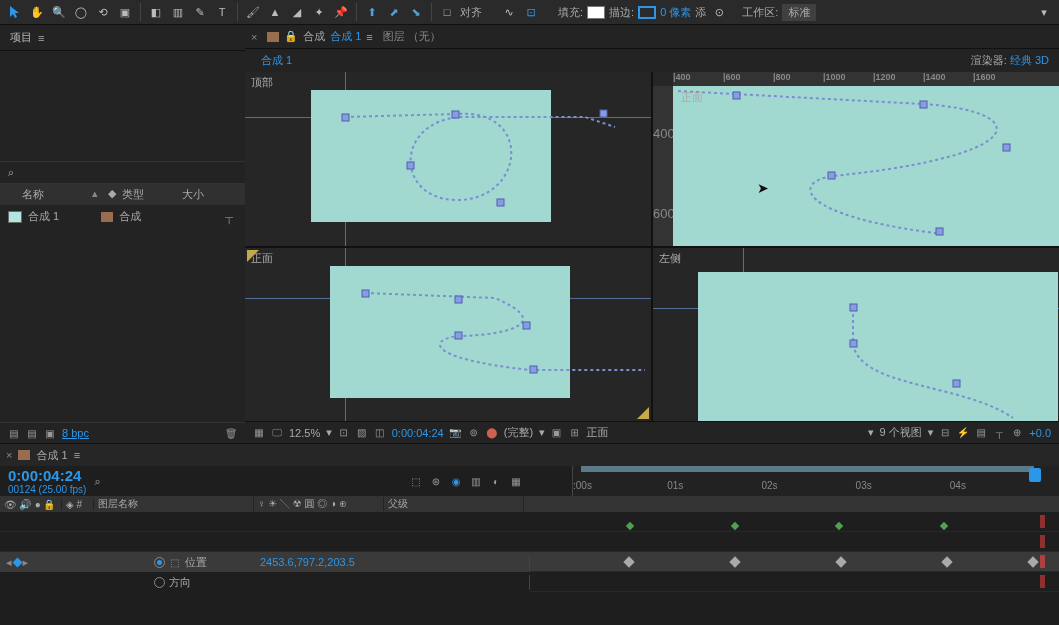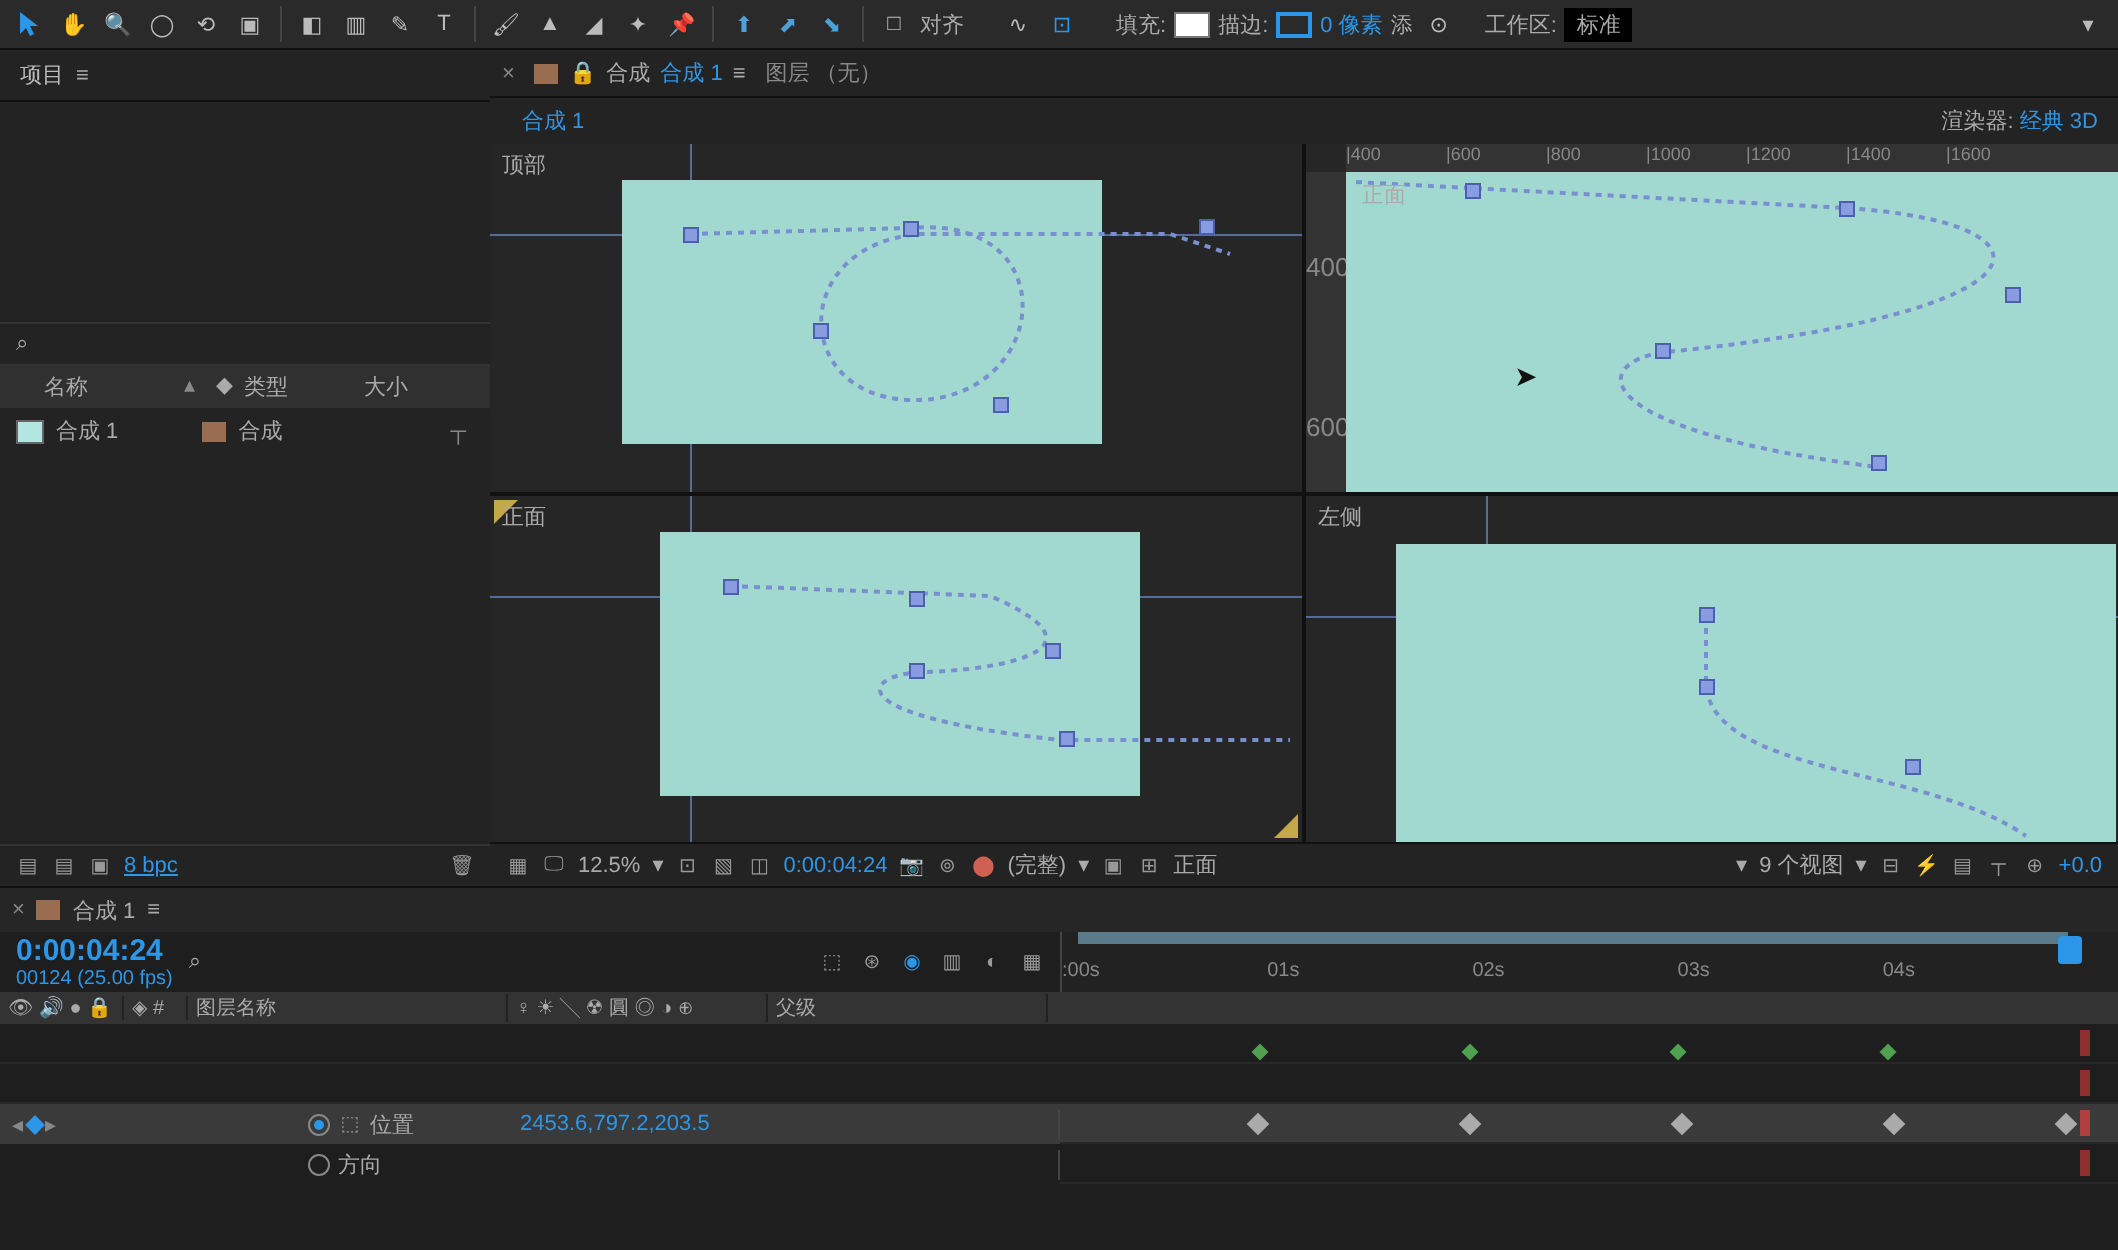--- a/index.html
+++ b/index.html
@@ -5,21 +5,21 @@
 * { margin: 0; padding: 0; box-sizing: border-box; font-family: "Microsoft YaHei", sans-serif; }
 body { background: #1a1a1a; color: #aaa; font-size: 11px; width: 1059px; height: 625px; overflow: hidden; }
 .toolbar { height: 25px; background: #2a2a2a; display: flex; align-items: center; padding: 0 6px; gap: 4px; border-bottom: 1px solid #111; }
 .tool-icon { width: 18px; height: 18px; display: flex; align-items: center; justify-content: center; color: #bbb; cursor: pointer; }
 .tool-icon.active { color: #2c97e8; }
 .tool-sep { width: 1px; height: 18px; background: #444; margin: 0 2px; }
 .tool-axis { color: #4ea0d8; }
 .fill-swatch { width: 18px; height: 13px; background: #fff; border: 1px solid #777; }
 .stroke-swatch { width: 18px; height: 13px; border: 2px solid #2c97e8; }
 .tool-text { color: #aaa; }
-.tool-combo { background: #000000; padding: 1px 6px; }
+.tool-combo { background: #404040; padding: 1px 6px; }
 .main-row { display: flex; height: 418px; justify-content: flex-end; }
 .project-panel { width: 245px; background: #232323; display: flex; flex-direction: column; }
 .panel-tab { padding: 5px 10px; background: #232323; color: #bbb; display: flex; align-items: center; gap: 6px; border-bottom: 1px solid #111; }
 .search-row { padding: 4px 8px; display: flex; align-items: center; gap: 4px; border-bottom: 1px solid #333; border-top: 1px solid #333; }
 .search-row input { background: transparent; border: none; color: #aaa; outline: none; font-size: 11px; }
 .col-header { display: flex; padding: 3px 0 3px 18px; background: #303030; border-bottom: 1px solid #222; font-size: 11px; }
 .col-header div { padding: 0 4px; }
 .project-item { display: flex; align-items: center; padding: 3px 8px; gap: 6px; }
 .comp-iconlet { width: 14px; height: 12px; background: #b3e5e3; border: 1px solid #666; }
 .project-empty { flex: 1; }
@@ -30,34 +30,34 @@
 .comp-tab { display: flex; align-items: center; gap: 5px; }
 .comp-name { color: #2c97e8; }
 .renderer-row { display: flex; align-items: center; justify-content: space-between; padding: 2px 10px; background: #232323;}
 .bc { color: #2c97e8; padding: 2px 6px; }
 .link-gray { color: #2c97e8; cursor: pointer; }
 .views4 { flex: 1; display: grid; grid-template-columns: 1fr 1fr; grid-template-rows: 1fr 1fr; gap: 2px; background: #111; }
 .view { background: #262626; position: relative; overflow: hidden; }
 .view-label { position: absolute; top: 3px; left: 6px; color: #aaa; z-index: 2; font-size: 11px; }
 .canvas { position: absolute; background: #a1d9d0; }
 .ruler-h { position: absolute; top: 0; left: 20px; right: 0; height: 14px; background: #333; color: #888; display: flex; font-size: 9px; }
-.ruler-h span { flex: 0 0 50px; }
+.ruler-h span { flex: 0 0 50px; font-weight: bold; }
 .ruler-v { position: absolute; top: 14px; left: 0; width: 20px; bottom: 0; background: #333; color: #888; font-size: 13px; display: flex; flex-direction: column; }
 .ruler-v span { flex: 0 0 40px; text-align: right; padding-right: 2px; }
 .crossh { position: absolute; background: #6a8acb; opacity: .7; }
 .crossh.h { height: 1px; left: 0; right: 0; }
 .crossh.v { width: 1px; top: 0; bottom: 0; }
 .comp-footer { display: flex; align-items: center; gap: 6px; padding: 3px 8px; background: #232323; border-top: 1px solid #111; }
 .timeline-panel { height: 182px; background: #1e1e1e; border-top: 1px solid #111; display: flex; flex-direction: column; }
 .tl-tabs { display: flex; align-items: center; height: 22px; padding-left: 6px; gap: 6px; background: #262626; }
 .tl-top { display: flex; height: 30px; }
 .tl-left { width: 530px; display: flex; align-items: center; padding: 0 8px; gap: 8px; }
 .tc-big { color: #2c97e8; font-size: 15px; font-weight: bold; }
 .tc-small { color: #2c97e8; font-size: 10px; }
-.tl-ruler { flex: 1; position: relative; background: #222; border-left: 1px solid #444; }
+.tl-ruler { flex: 1; position: relative; background: #222; border-left: 1px solid #444; margin-left: 42px; }
 .tl-ticks { position: absolute; top: 14px; left: 0; right: 15px; display: flex; font-size: 10px; color: #888; }
 .tl-ticks span { flex: 1; }
 .tl-cursor { position: absolute; top: 2px; width: 12px; height: 14px; background: #2c97e8; border-radius: 2px; }
 .tl-workbar { position: absolute; top: 0; left: 8px; right: 25px; height: 6px; background: #5a7a8a; }
 .tl-colhdr { display: flex; background: #333; height: 16px; font-size: 10px; align-items: center; }
 .tl-colhdr > div { border-right: 1px solid #222; padding: 0 4px; }
 .tl-body { flex: 1; overflow: hidden; }
 .tl-row { display: flex; align-items: center; height: 20px; }
 .tl-row.sel { background: #3a3a3a; }
 .tl-cell-l { width: 530px; display: flex; align-items: center; font-size: 11px; border-right: 1px solid #444; }

